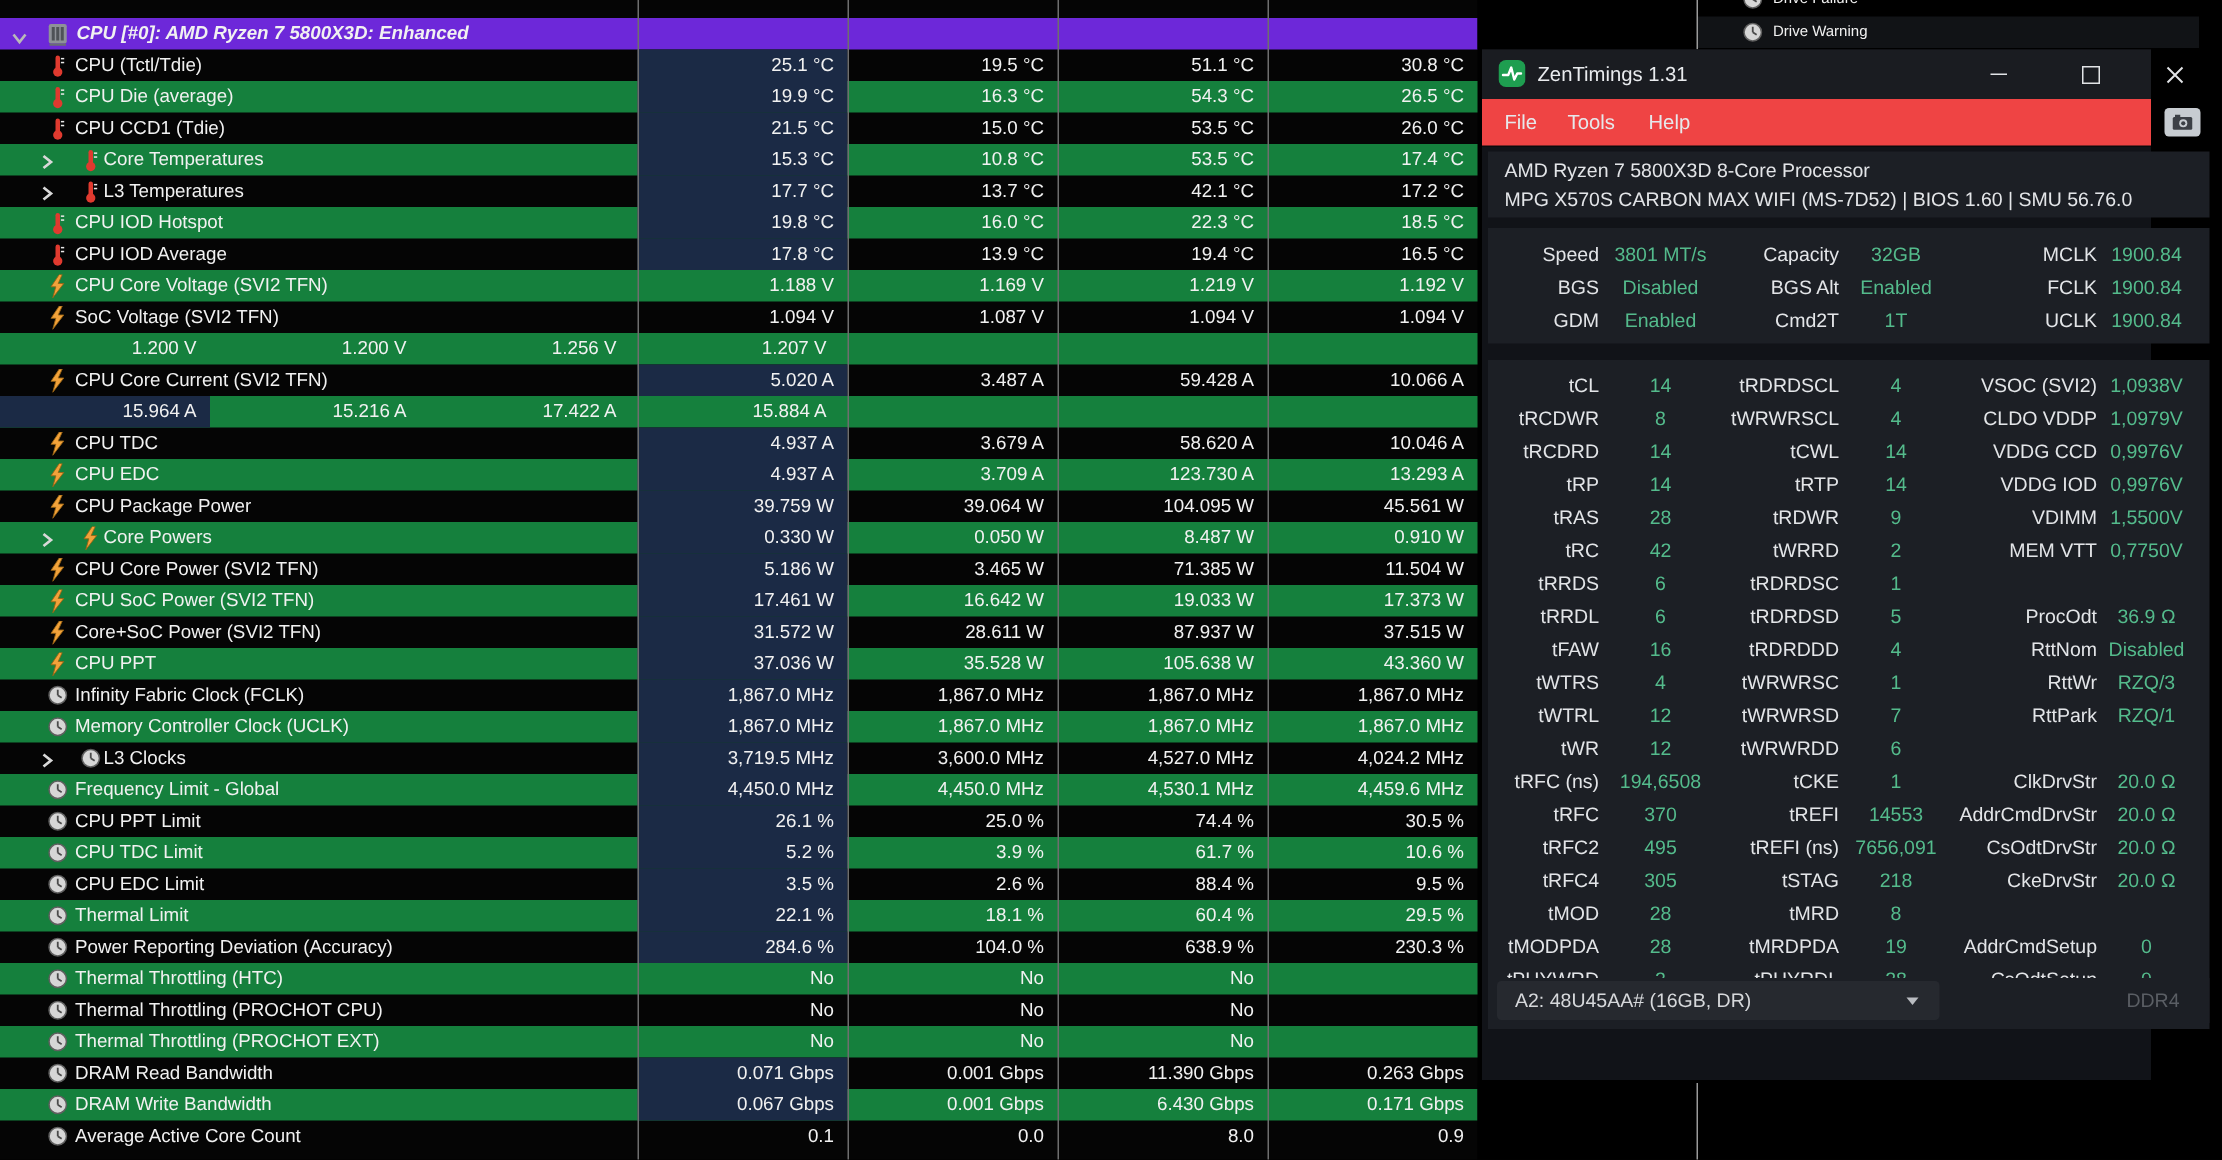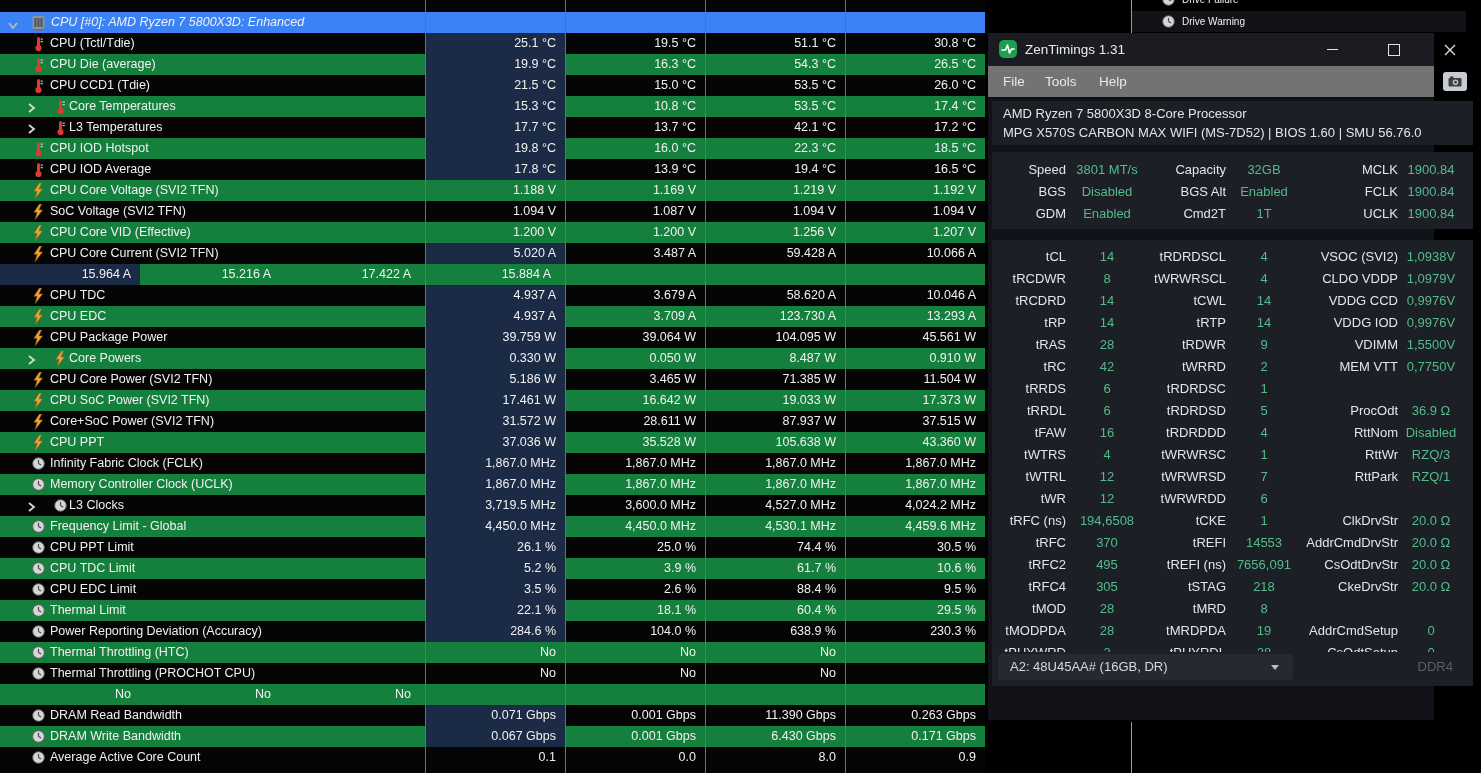--- a/index.html
+++ b/index.html
@@ -4,21 +4,21 @@
 <style>
   html,body{margin:0;padding:0;}
   body{width:1481px;height:773px;background:#000;overflow:hidden;
        font-family:"Liberation Sans",sans-serif;position:relative;}
 
   
   .hw-panel{position:absolute;left:0;top:0;width:985px;height:773px;background:#050505;}
   .hw-rows{position:absolute;left:0;top:12px;width:985px;}
   .hw-row{position:relative;height:21px;display:flex;font-size:12.5px;color:#f1f1f1;}
   .hw-row.alt{background:#15803d;}
-  .hw-row.hdr{background:#3b82f6;}
+  .hw-row.hdr{background:#6d28d9;font-weight:bold;}
   .hw-label{position:relative;width:425px;flex:none;line-height:21px;padding-left:50px;
             box-sizing:border-box;white-space:nowrap;overflow:hidden;}
   .hw-label.ind{padding-left:69px;}
   .hdr .hw-label{padding-left:51px;}
   .hdr .hw-text{font-style:italic;}
   .hw-val{width:140px;flex:none;text-align:right;line-height:21px;padding-right:9px;
           box-sizing:border-box;}
   .hw-val.sel{background:var(--selblue,#1b2a45);}
   .hw-arrow{position:absolute;left:25px;top:4px;width:12px;height:12px;}
   .hdr .hw-arrow{left:7px;top:5px;}
@@ -36,21 +36,21 @@
   .bg-row.r0{top:-11px;}
   .bg-row.r1{top:11px;background:#111316;}
 
   
   .zt{position:absolute;left:988px;top:33px;width:446px;height:687px;background:#111318;}
   .zt-title{position:absolute;top:0;left:0;right:0;height:33px;background:#1a1c21;}
   .zt-logo{position:absolute;left:11px;top:7px;width:18px;height:18px;}
   .zt-title-text{position:absolute;left:37px;top:0;line-height:33px;font-size:13.5px;color:#e9ebee;}
   .zt-btn{position:absolute;top:0;width:44px;height:33px;display:flex;align-items:center;justify-content:center;}
   .zt-btn.min{left:322px;} .zt-btn.max{left:384px;} .zt-btn.cls{left:440px;}
-  .zt-menu{position:absolute;top:33px;left:0;right:0;height:31px;background:#737373;
+  .zt-menu{position:absolute;top:33px;left:0;right:0;height:31px;background:#ef4444;
            border-bottom:1px solid #0a0b0d;}
   .zt-menu-item{position:absolute;top:0;line-height:31px;font-size:13.5px;color:#e6e8eb;}
   .mi0{left:15px;} .mi1{left:57px;} .mi2{left:111px;}
   .zt-cam{position:absolute;left:455px;top:6px;width:24px;height:19px;background:#c7ccd1;
           border-radius:3px;display:flex;align-items:center;justify-content:center;}
   .zt-panel{position:absolute;left:4px;width:481px;background:#1c1f25;box-sizing:border-box;}
   .zt-info{top:68px;height:44px;padding:3px 0 0 11px;font-size:13px;line-height:19px;color:#e3e5e8;}
   .zt-speed{top:119px;height:77px;padding-top:7px;}
   .zt-timings{top:207px;height:446px;padding-top:6px;}
   .zt-bottom{top:619px;height:30px;}
@@ -188,23 +188,20 @@
       <div class="hw-row">
         <div class="hw-label"><div class="hw-ic"><svg width="15" height="16" viewBox="0 0 15 16">
               <polygon points="8.5,0 3,8.2 6.2,8.2 4.2,15.5 11.5,6 7.8,6 10.5,0" fill="#f2a23a" stroke="#9a6414" stroke-width="0.6"></polygon>
             </svg></div><div class="hw-text" style="display: inline;">SoC Voltage (SVI2 TFN)</div></div>
         <div class="hw-val">1.094 V</div>
         <div class="hw-val">1.087 V</div>
         <div class="hw-val">1.094 V</div>
         <div class="hw-val">1.094 V</div>
       </div>
       <div class="hw-row alt">
-        <div class="hw-label"><div class="hw-ic"><svg width="15" height="16" viewBox="0 0 15 16">
-              <polygon points="8.5,0 3,8.2 6.2,8.2 4.2,15.5 11.5,6 7.8,6 10.5,0" fill="#f2a23a" stroke="#9a6414" stroke-width="0.6"></polygon>
-            </svg></div><div class="hw-text" style="display: inline;">CPU Core VID (Effective)</div></div>
         <div class="hw-val">1.200 V</div>
         <div class="hw-val">1.200 V</div>
         <div class="hw-val">1.256 V</div>
         <div class="hw-val">1.207 V</div>
       </div>
       <div class="hw-row">
         <div class="hw-label"><div class="hw-ic"><svg width="15" height="16" viewBox="0 0 15 16">
               <polygon points="8.5,0 3,8.2 6.2,8.2 4.2,15.5 11.5,6 7.8,6 10.5,0" fill="#f2a23a" stroke="#9a6414" stroke-width="0.6"></polygon>
             </svg></div><div class="hw-text" style="display: inline;">CPU Core Current (SVI2 TFN)</div></div>
         <div class="hw-val sel">5.020 A</div>
@@ -409,20 +406,25 @@
               <circle cx="7.5" cy="7.5" r="5.8" fill="#d6d6d6" stroke="#5f5f5f"></circle>
               <line x1="7.5" y1="7.5" x2="7.5" y2="3.9" stroke="#4a4a4a" stroke-width="1.2"></line>
               <line x1="7.5" y1="7.5" x2="10.1" y2="9.1" stroke="#4a4a4a" stroke-width="1.2"></line>
             </svg></div><div class="hw-text" style="display: inline;">Thermal Throttling (PROCHOT CPU)</div></div>
         <div class="hw-val">No</div>
         <div class="hw-val">No</div>
         <div class="hw-val">No</div>
         <div class="hw-val"></div>
       </div>
       <div class="hw-row alt">
+        <div class="hw-label"><div class="hw-ic"><svg width="15" height="15" viewBox="0 0 15 15">
+              <circle cx="7.5" cy="7.5" r="5.8" fill="#d6d6d6" stroke="#5f5f5f"></circle>
+              <line x1="7.5" y1="7.5" x2="7.5" y2="3.9" stroke="#4a4a4a" stroke-width="1.2"></line>
+              <line x1="7.5" y1="7.5" x2="10.1" y2="9.1" stroke="#4a4a4a" stroke-width="1.2"></line>
+            </svg></div><div class="hw-text" style="display: inline;">Thermal Throttling (PROCHOT EXT)</div></div>
         <div class="hw-val">No</div>
         <div class="hw-val">No</div>
         <div class="hw-val">No</div>
         <div class="hw-val"></div>
       </div>
       <div class="hw-row">
         <div class="hw-label"><div class="hw-ic"><svg width="15" height="15" viewBox="0 0 15 15">
               <circle cx="7.5" cy="7.5" r="5.8" fill="#d6d6d6" stroke="#5f5f5f"></circle>
               <line x1="7.5" y1="7.5" x2="7.5" y2="3.9" stroke="#4a4a4a" stroke-width="1.2"></line>
               <line x1="7.5" y1="7.5" x2="10.1" y2="9.1" stroke="#4a4a4a" stroke-width="1.2"></line>

